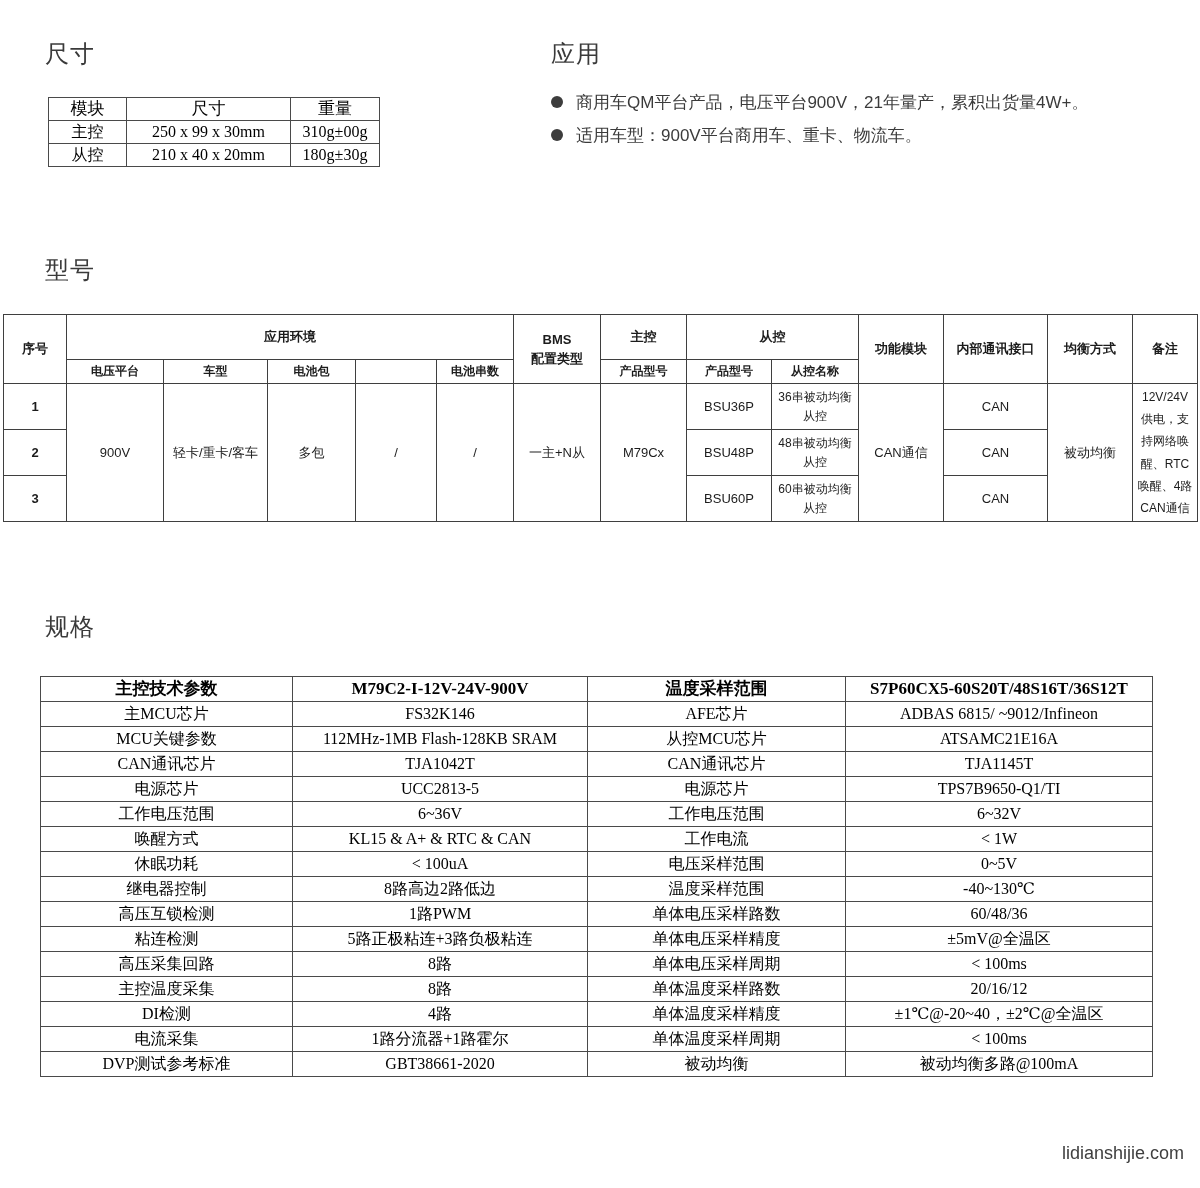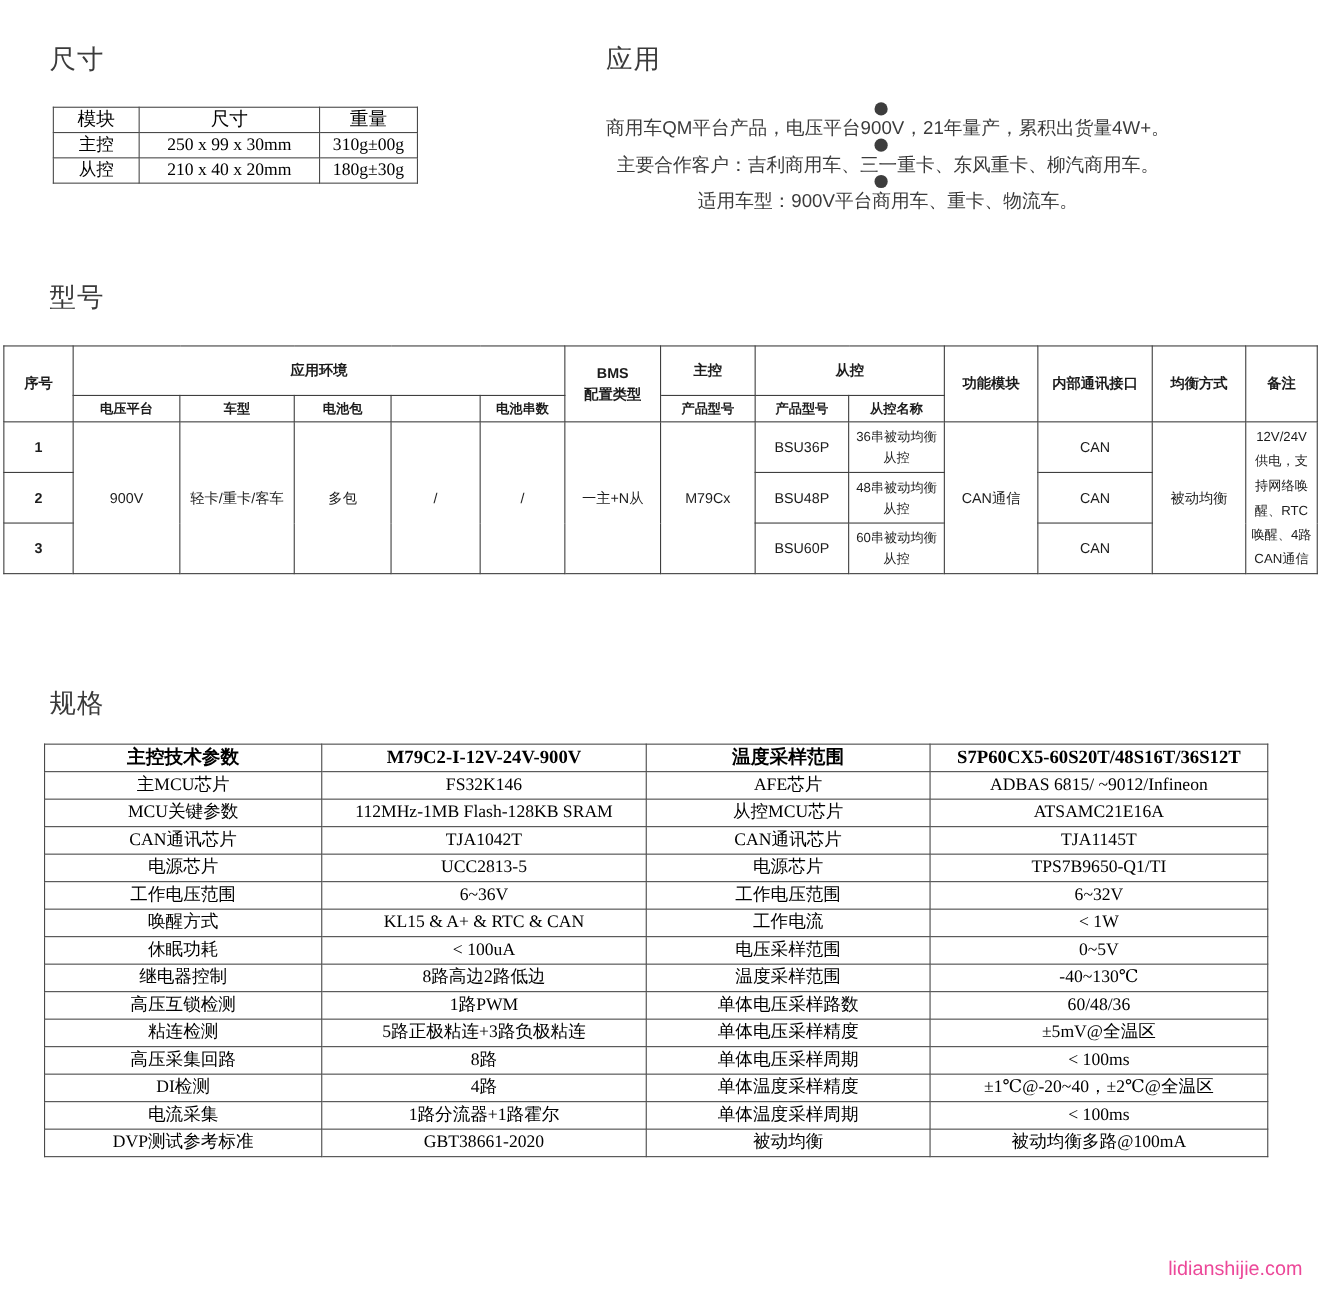--- a/index.html
+++ b/index.html
@@ -18,21 +18,21 @@
     position:absolute; left:48px; top:97px; width:331px;
     font-family:"Liberation Serif","DejaVu Serif",serif; font-size:16px;
   }
   .dims-table th, .dims-table td {
     border:1px solid #4a4a4a; text-align:center; padding:0; height:22px; line-height:22px;
   }
   .dims-table th { font-weight:normal; font-size:17px; }
 
   
   .bullets { position:absolute; left:551px; top:93px; }
-  .bullet-row { display:flex; align-items:center; margin-bottom:15px; height:18px;flex-direction:column; }
+  .bullet-row { display:flex; align-items:center; margin-bottom:15px; height:18px; }
   .bullet-dot { width:12px; height:12px; border-radius:50%; background:#3d3d3d; margin-right:13px; flex:0 0 auto; }
   .bullet-text { font-size:17px; color:#3b3b3b; white-space:nowrap; }
 
   
   .models-table {
     position:absolute; left:3px; top:314px; width:1194px;
     font-size:13px; color:#1c1c1c;
   }
   .models-table th, .models-table td {
     border:1px solid #3f3f3f; text-align:center; vertical-align:middle; padding:1px;
@@ -54,21 +54,21 @@
     font-family:"Liberation Serif","DejaVu Serif",serif; font-size:16px;
   }
   .specs-table td {
     border:1px solid #4a4a4a; text-align:center; padding:0; height:24px; line-height:24px;
     overflow:hidden; white-space:nowrap;
   }
   .specs-table tr.h td { font-weight:bold; font-size:17px;margin-top:46px; }
 
   
   .watermark {
-    position:absolute; left:1062px; top:1143px; font-size:18px; color:#ec4899;
+    position:absolute; left:1062px; top:1143px; font-size:18px; color:#404040;
     font-family:"Liberation Sans","DejaVu Sans",sans-serif;
   }
 </style>
 </head>
 <body>
 
 <div class="sec-title" style="left:45px; top:38px;">尺寸</div>
 
 <table class="dims-table">
   <colgroup>
@@ -94,24 +94,20 @@
   </tr>
 </tbody>
   </table>
 
 <div class="sec-title" style="left:551px; top:38px;">应用</div>
 
 <div class="bullets">
   <div class="bullet-row">
     <span class="bullet-dot"></span>
     <span class="bullet-text">商用车QM平台产品，电压平台900V，21年量产，累积出货量4W+。</span>
-  </div>
-  <div class="bullet-row">
-    <span class="bullet-dot"></span>
-    <span class="bullet-text">主要合作客户：吉利商用车、三一重卡、东风重卡、柳汽商用车。</span>
   </div>
   <div class="bullet-row">
     <span class="bullet-dot"></span>
     <span class="bullet-text">适用车型：900V平台商用车、重卡、物流车。</span>
   </div>
 </div>
 
 <div class="sec-title" style="left:45px; top:254px;">型号</div>
 
 <table class="models-table">
@@ -178,21 +174,21 @@
   </tr>
   <tr class="mdata">
     <td class="seq">3</td>
     <td>BSU60P</td>
     <td class="slave-name">60串被动均衡从控</td>
     <td>CAN</td>
   </tr>
 </tbody>
   </table>
 
-<div class="sec-title" style="left:45px; top:611px;margin-top:12px;">规格</div>
+<div class="sec-title" style="left:45px; top:611px;">规格</div>
 
 <table class="specs-table">
   <colgroup>
       <col style="width:252px">
       <col style="width:295px">
       <col style="width:258px">
       <col style="width:307px">
     </colgroup>
   <tbody>
       <tr class="h">
@@ -261,20 +257,26 @@
     <td>单体电压采样精度</td>
     <td>±5mV@全温区</td>
   </tr>
   <tr>
     <td>高压采集回路</td>
     <td>8路</td>
     <td>单体电压采样周期</td>
     <td>&lt; 100ms</td>
   </tr>
   <tr>
+    <td>主控温度采集</td>
+    <td>8路</td>
+    <td>单体温度采样路数</td>
+    <td>20/16/12</td>
+  </tr>
+  <tr>
     <td>DI检测</td>
     <td>4路</td>
     <td>单体温度采样精度</td>
     <td>±1℃@-20~40，±2℃@全温区</td>
   </tr>
   <tr>
     <td>电流采集</td>
     <td>1路分流器+1路霍尔</td>
     <td>单体温度采样周期</td>
     <td>&lt; 100ms</td>

